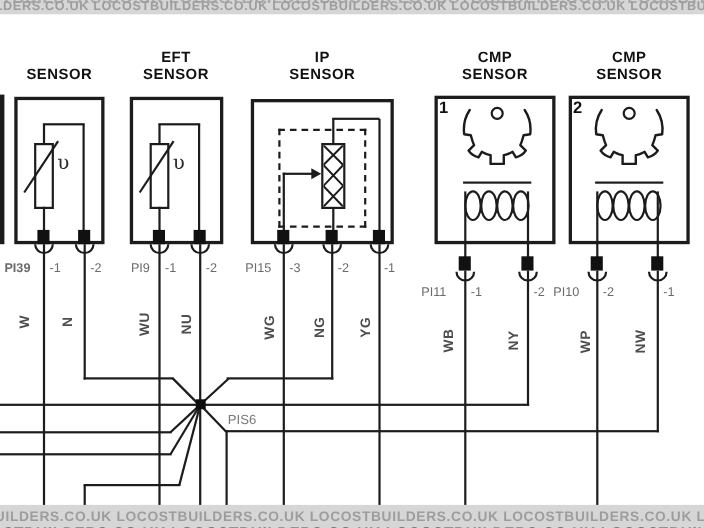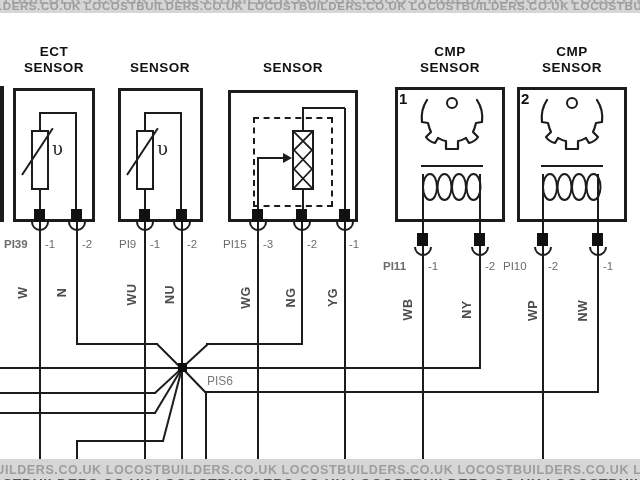--- a/index.html
+++ b/index.html
@@ -43,23 +43,24 @@
 
 <div id="stage">
 
   <div class="wmband" style="top:0;height:13px;">
     <div class="wmrow wmfrag" style="left:-55px;top:-10px;">LOCOSTBUILDERS.CO.UK  LOCOSTBUILDERS.CO.UK  LOCOSTBUILDERS.CO.UK  LOCOSTBUILDERS.CO.UK  LOCOSTBUILDERS.CO.UK  LOCOSTBUILDERS.CO.UK</div>
     <div class="wmrow wmmain" style="left:-78px;top:0;">LOCOSTBUILDERS.CO.UK  LOCOSTBUILDERS.CO.UK  LOCOSTBUILDERS.CO.UK  LOCOSTBUILDERS.CO.UK  LOCOSTBUILDERS.CO.UK  LOCOSTBUILDERS.CO.UK</div>
   </div>
 
   <div class="abs" style="left:0;top:86px;width:4px;height:136px;background:#1c1c1c;"></div>
 
-  <div class="title" style="left:9px;top:44px;">ECT</div>
   <div class="title" style="left:9px;top:60px;">SENSOR</div>
+  <div class="title" style="left:115px;top:44px;">EFT</div>
   <div class="title" style="left:115px;top:60px;">SENSOR</div>
+  <div class="title" style="left:248px;top:44px;">IP</div>
   <div class="title" style="left:248px;top:60px;">SENSOR</div>
   <div class="title" style="left:405px;top:44px;">CMP</div>
   <div class="title" style="left:405px;top:60px;">SENSOR</div>
   <div class="title" style="left:527px;top:44px;">CMP</div>
   <div class="title" style="left:527px;top:60px;">SENSOR</div>
 
   <div class="sbox" style="left:13px;top:88px;width:82px;height:134px;"></div>
   <div class="rectsym" style="left:31px;top:130px;width:18px;height:60px;"></div>
   <div class="wd" style="left:22px;top:174px;width:56px;transform:rotate(-56.6deg);"></div>
   <div class="greek" style="left:52px;top:138px;">υ</div>
@@ -171,21 +172,21 @@
   <div class="pinlbl" style="left:4px;top:238px;font-weight:bold;">PI39</div>
   <div class="pinlbl" style="left:45px;top:238px;">-1</div>
   <div class="pinlbl" style="left:82px;top:238px;">-2</div>
   <div class="pinlbl" style="left:119px;top:238px;">PI9</div>
   <div class="pinlbl" style="left:150px;top:238px;">-1</div>
   <div class="pinlbl" style="left:187px;top:238px;">-2</div>
   <div class="pinlbl" style="left:223px;top:238px;">PI15</div>
   <div class="pinlbl" style="left:263px;top:238px;">-3</div>
   <div class="pinlbl" style="left:307px;top:238px;">-2</div>
   <div class="pinlbl" style="left:349px;top:238px;">-1</div>
-  <div class="pinlbl" style="left:383px;top:260px;font-weight:bold;">PI11</div>
+  <div class="pinlbl" style="left:383px;top:260px;">PI11</div>
   <div class="pinlbl" style="left:428px;top:260px;">-1</div>
   <div class="pinlbl" style="left:485px;top:260px;">-2</div>
   <div class="pinlbl" style="left:503px;top:260px;">PI10</div>
   <div class="pinlbl" style="left:548px;top:260px;">-2</div>
   <div class="pinlbl" style="left:603px;top:260px;">-1</div>
 
   <div class="wlabel" style="left:6px;top:285px;">W</div>
   <div class="wlabel" style="left:45px;top:285px;">N</div>
   <div class="wlabel" style="left:115px;top:287px;">WU</div>
   <div class="wlabel" style="left:153px;top:287px;">NU</div>

